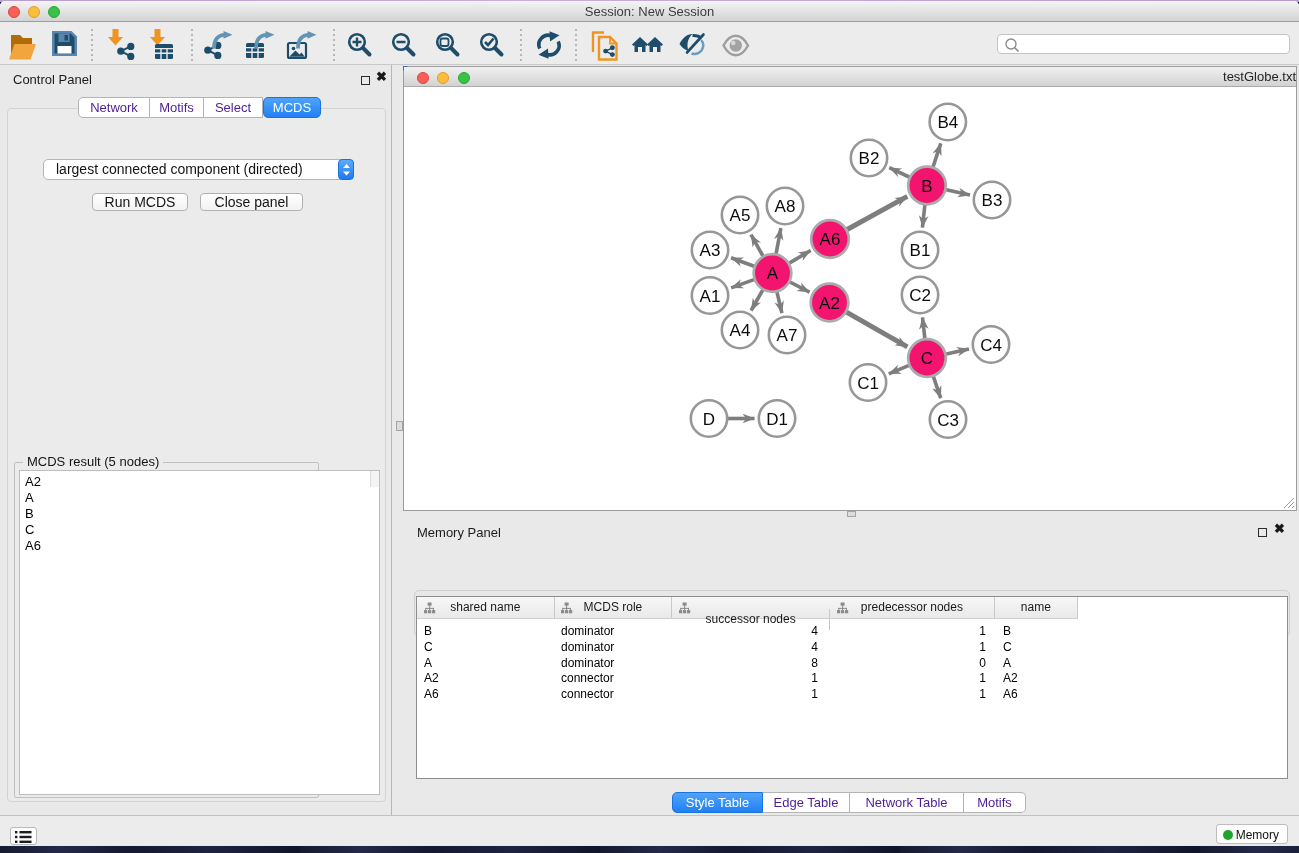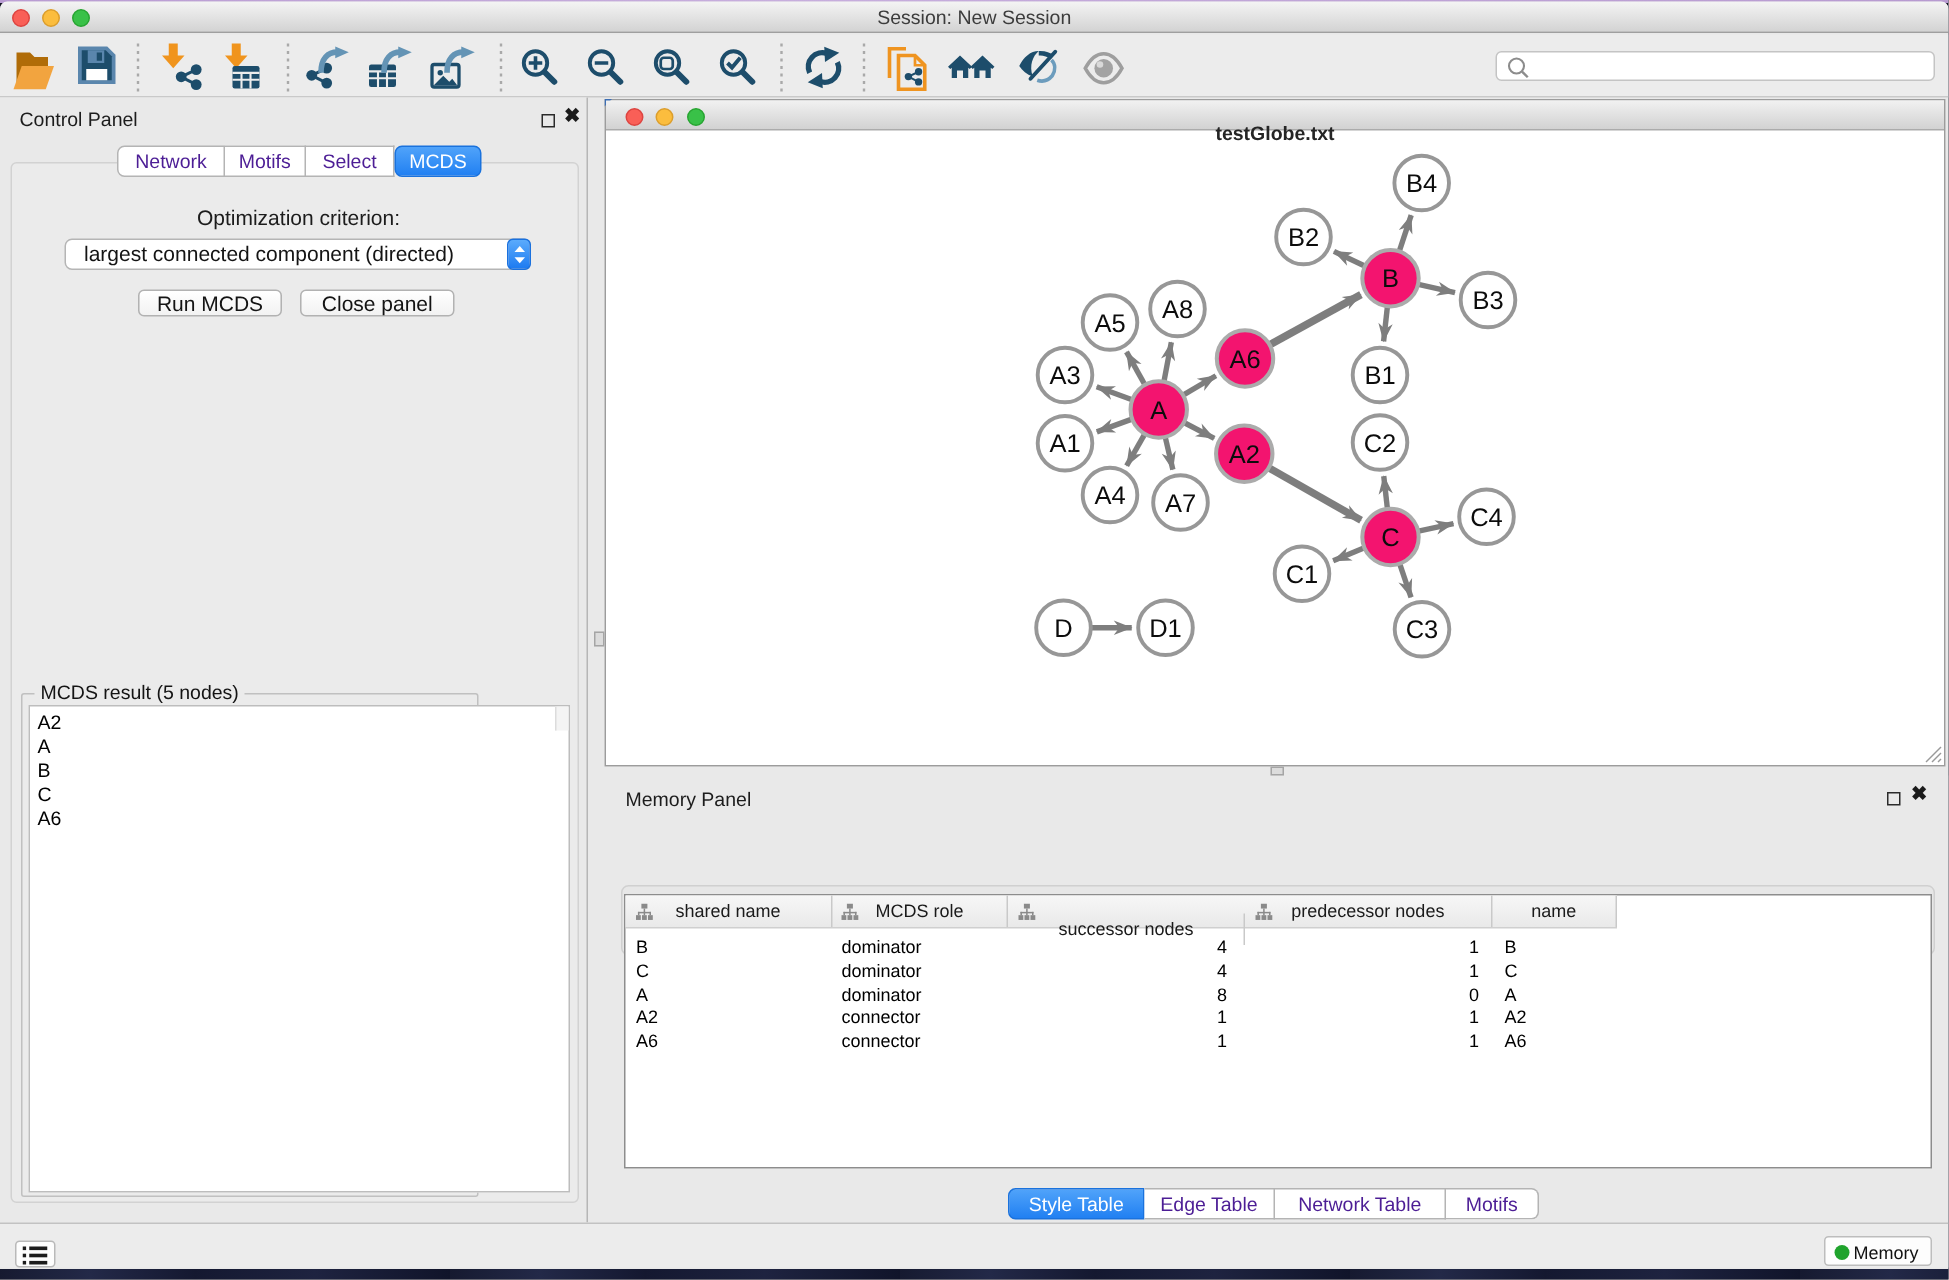--- a/index.html
+++ b/index.html
@@ -56,21 +56,21 @@
   border:1px solid #bdbdbd; font-size:13px; color:#000; }
 #mcdslist div { padding-left:5px; height:16px; line-height:16px; }
 #mcdslist div:first-child { margin-top:3px; }
 #listsb { position:absolute; right:0; top:0; width:9px; height:100%;
   background:#f4f4f4; border-left:1px solid #dcdcdc; }
 
 #netwin { position:absolute; left:403px; top:65px; width:894px; height:445px;
   background:#fff; border:1px solid #9c9c9c; }
 #nettitle { position:absolute; left:0; top:0; width:100%; height:20px;
   background:linear-gradient(#f1f1f1,#d2d2d2); border-bottom:1px solid #ababab; }
-#nettitle .ttl { position:absolute; top:14px; width:100%; text-align:center; font-size:13px; color:#252525;font-weight:bold; }
+#nettitle .ttl { position:absolute; top:2px; width:100%; text-align:right; font-size:13px; color:#252525; }
 #nettitle .t1 { left:13px; top:4.5px; background:#f95f57; border:1px solid #dd4440; }
 #nettitle .t2 { left:33px; top:4.5px; background:#fbbd3e; border:1px solid #dc9e2c; }
 #nettitle .t3 { left:54px; top:4.5px; background:#39c148; border:1px solid #28a532; }
 
 #tpanel { position:absolute; left:392px; top:516px; width:907px; height:298px; background:#e9e9e9; }
 #tptoolbar { position:absolute; left:22px; top:29px; width:876px; height:47px;
   background:#e7e7e7; border:1px solid #d0d0d0; border-radius:5px;margin-top:44px; }
 #ttable { position:absolute; left:24px; top:79px; width:872px; height:183px; background:#fff;
   border:1px solid #8d8d8d; }
 #thead { position:absolute; left:0; top:0; height:22px; background:linear-gradient(#f7f7f7,#e9e9e9);
@@ -210,21 +210,20 @@
     <div class="phead" style="position:absolute;left:13px;top:7px;">Control Panel</div>
     <div class="flbtn" style="left:361px;top:11px;"></div>
     <div class="xbtn" style="left:376px;top:4px;">✖</div>
     <div id="cpbody"></div>
     <div id="cptabs">
       <div class="tab first" style="width:72px;">Network</div>
         <div class="tab" style="width:54px;">Motifs</div>
         <div class="tab" style="width:59px;">Select</div>
         <div class="tab sel" style="width:58px;">MCDS</div>
     </div>
-    <div id="optlabel">Optimization criterion:</div>
     <div id="dropdown">largest connected component (directed)<div id="ddbtn">
           <svg width="15" height="19" style="position:absolute;left:0;top:0;">
 <path d="M4 8 L7.5 4 L11 8 Z" fill="#fff"></path>
             <path d="M4 11.5 L7.5 15.5 L11 11.5 Z" fill="#fff"></path>
           </svg>
         </div></div>
     <div class="btn" style="left:92px;top:128px;width:96px;">Run MCDS</div>
     <div class="btn" style="left:200px;top:128px;width:103px;">Close panel</div>
     <div id="groupbox">
       <div id="grouplab">MCDS result (5 nodes)</div>

